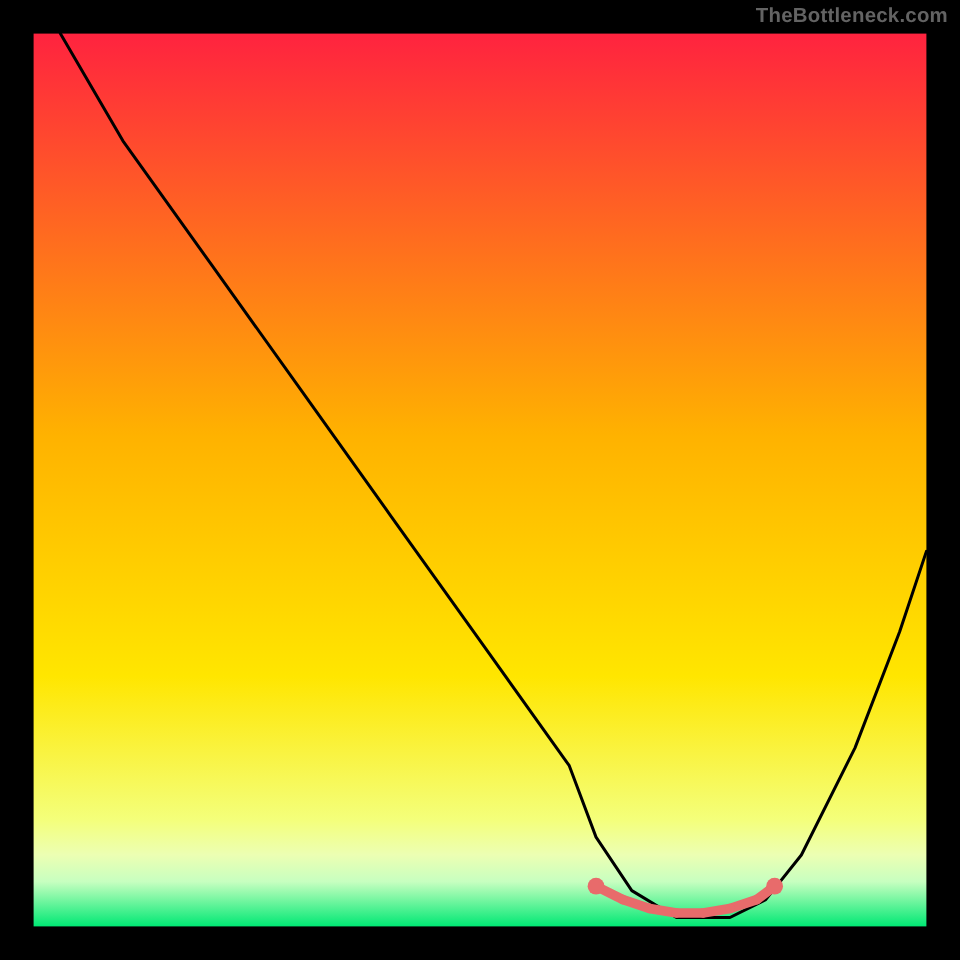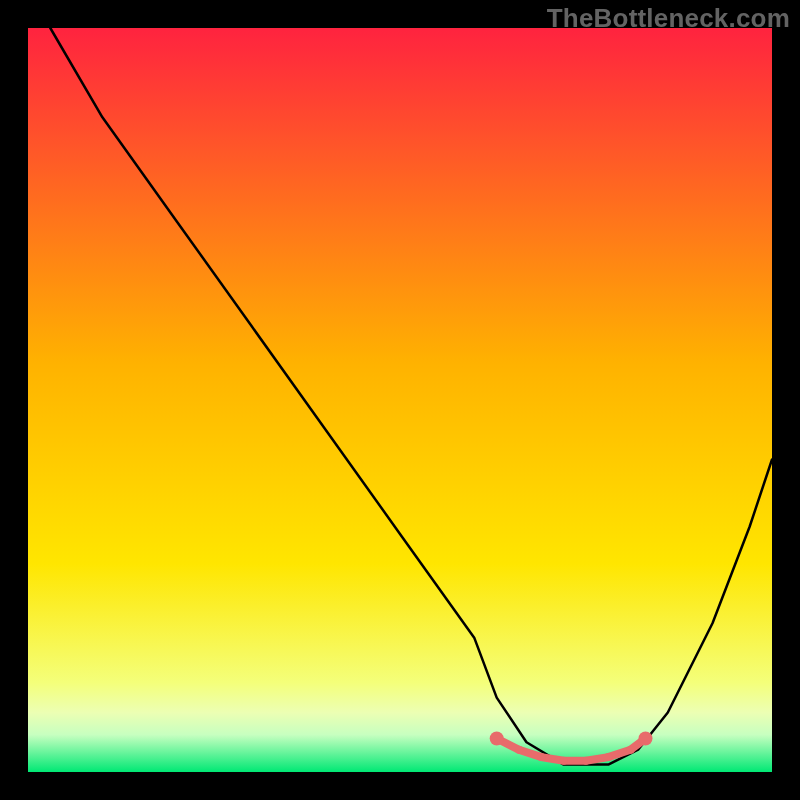--- a/index.html
+++ b/index.html
@@ -14,21 +14,21 @@
     position: relative;
     width: 800px;
     height: 800px;
     background: #000;
   }
   .watermark {
     position: absolute;
     top: 3px;
     right: 10px;
     font-family: Arial, Helvetica, sans-serif;
-    font-size: 26px;
+    font-size: 17px;
     font-weight: bold;
     color: #636363;
     letter-spacing: 0.2px;
     text-align: center;
   }
   svg {
     display: block;
   }
 </style>
 </head>

